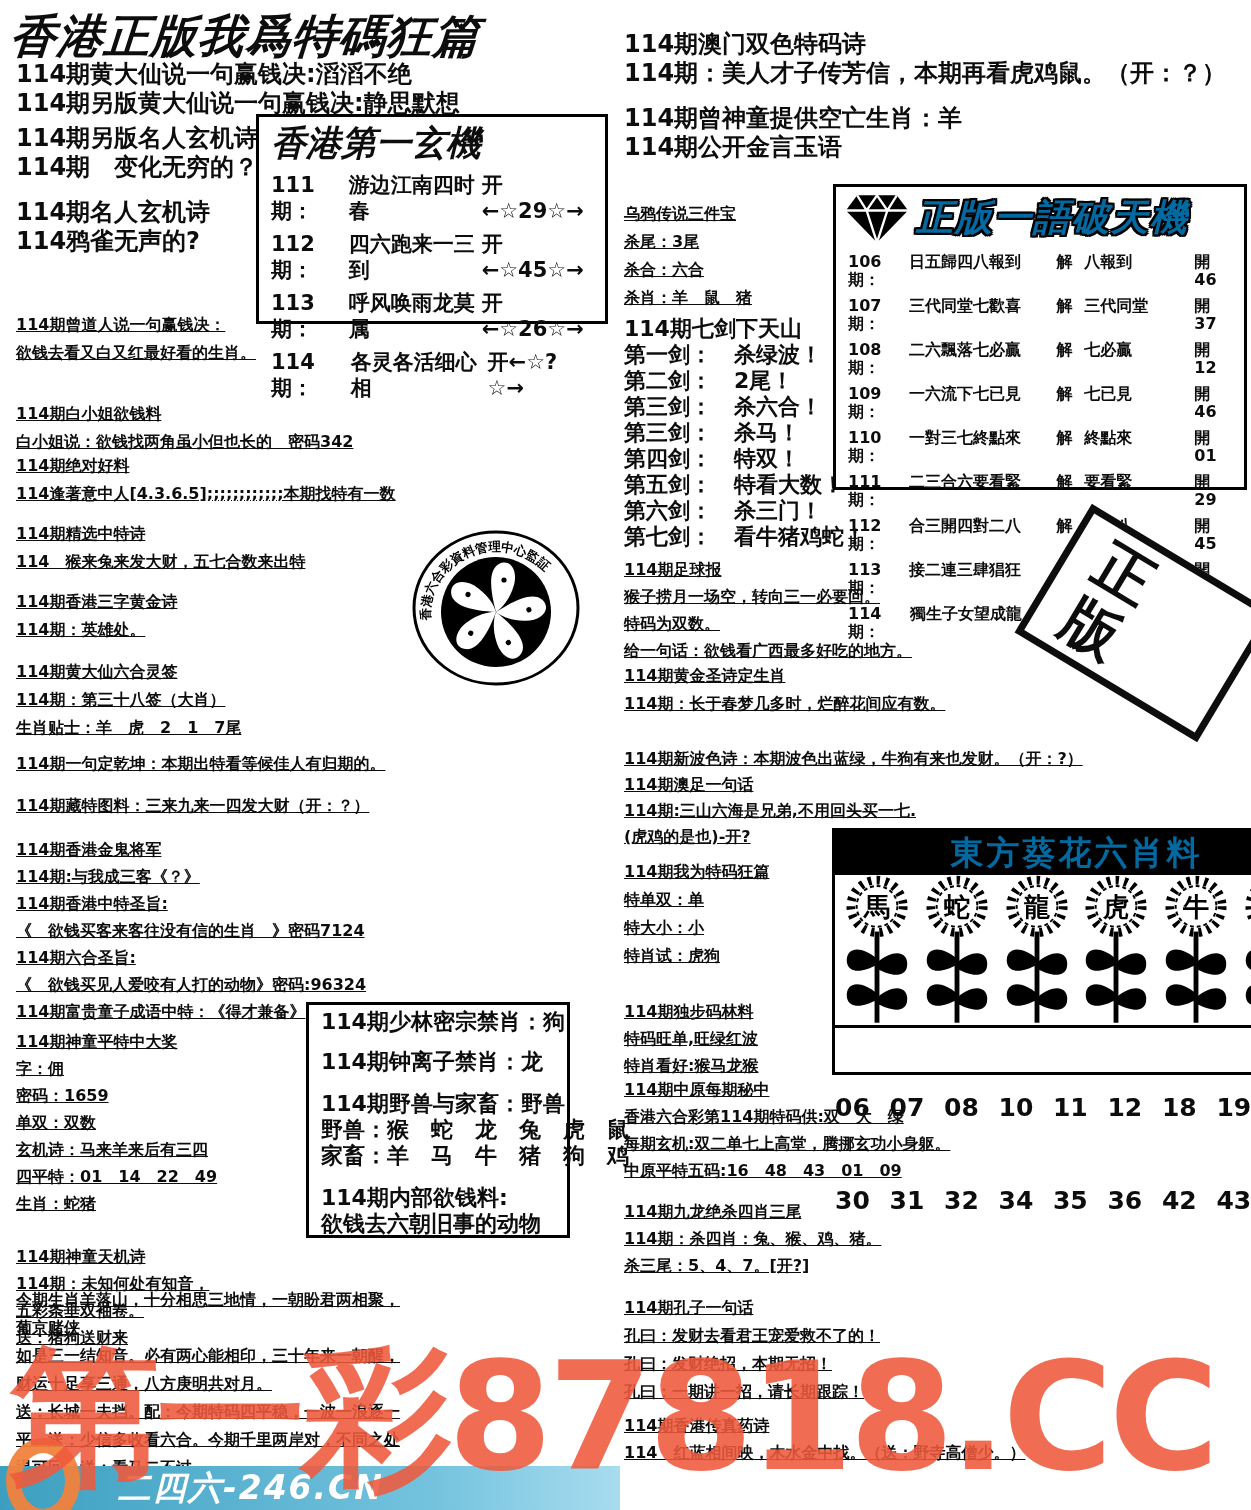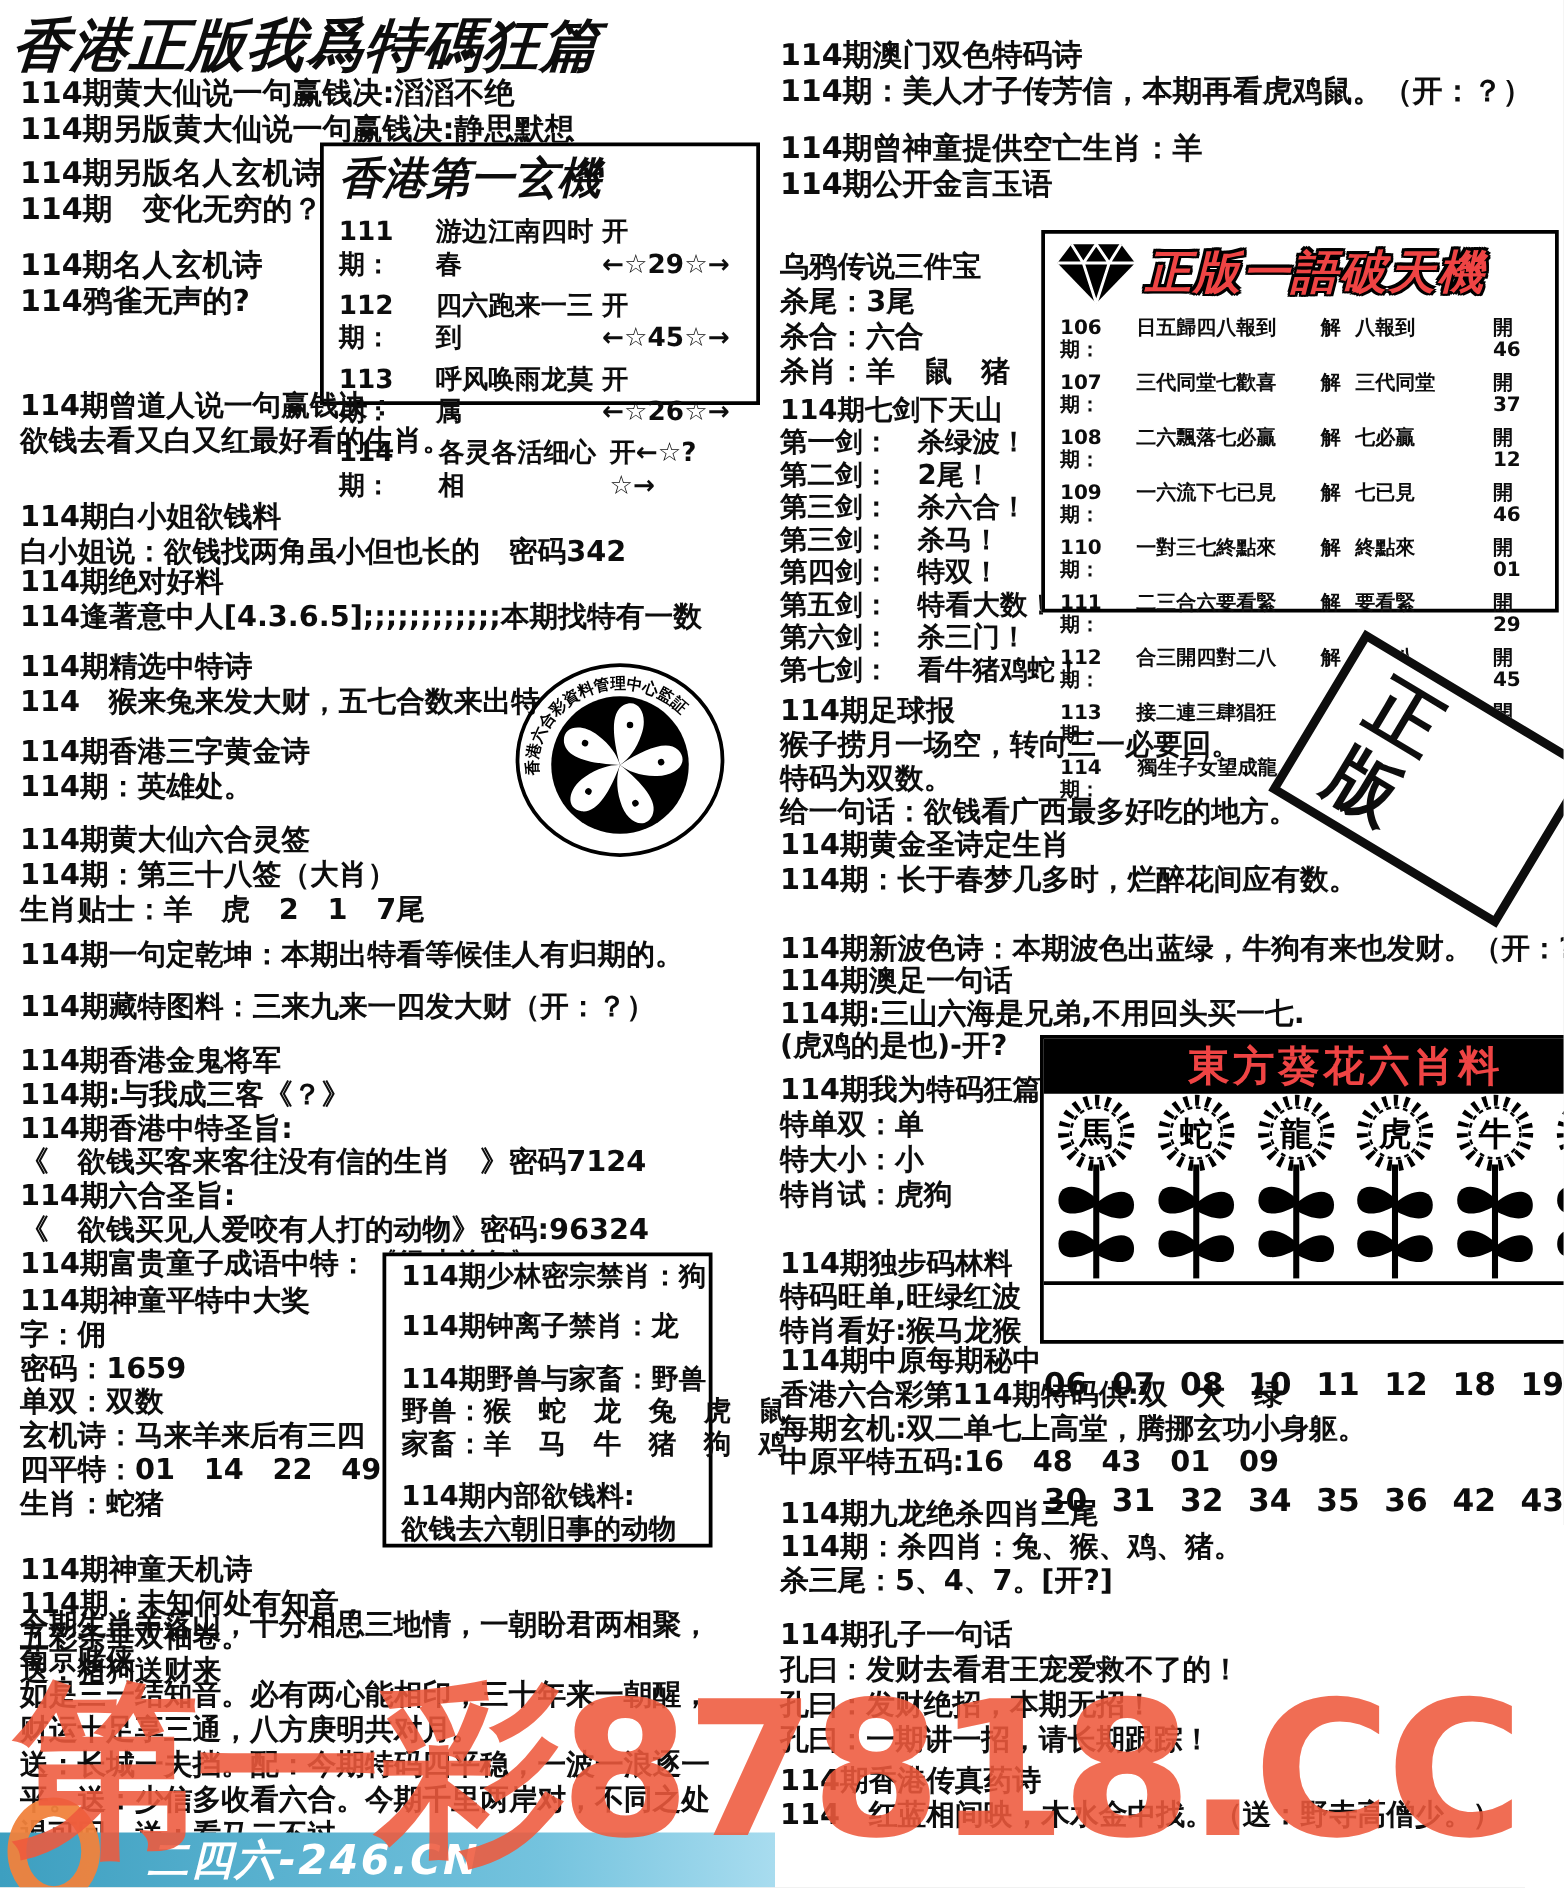--- a/index.html
+++ b/index.html
@@ -1,33 +1,33 @@
 <!DOCTYPE html>
 <html><head>
 <meta charset="utf-8">
 <style>
   html,body{margin:0;padding:0;background:#e8e8e8;}
   #page{position:relative;width:1251px;height:1510px;background:#ffffff;overflow:hidden;
         font-family:"DejaVu Sans",sans-serif;font-weight:bold;color:#0d0d0d;}
   .abs{position:absolute;}
   .blk{position:absolute;white-space:nowrap;}
   .ln{display:block;}
-  .fs23{font-size:23px;line-height:28px;}
+  .fs23{font-size:16px;line-height:28px;text-decoration:underline;}
   .fs22{font-size:22px;line-height:27px;}
   .fs24{font-size:24px;line-height:29px;}
   .lh26{line-height:26px;}
   .lh27{line-height:27px;}
   .lh28{line-height:28px;}
   .main-title{font-size:46px;line-height:48px;font-weight:900;font-style:italic;letter-spacing:1px;transform:skewX(-4deg);transform-origin:left;}
   .box{position:absolute;border:3px solid #000;background:#fff;box-sizing:border-box;}
   .xz-title{font-size:35px;line-height:40px;font-weight:900;font-style:italic;padding:6px 12px 2px 12px;}
   .xrow{display:flex;padding:0 12px;margin-top:7px;font-size:21px;line-height:26px;}
   .xrow .open{margin-left:auto;}
   .tj-head{display:flex;align-items:center;padding:4px 8px 0 8px;}
-  .hollow{color:#ef4444;font-weight:900;
+  .hollow{color:#0369a1;font-weight:900;
     text-shadow:-2px -2px 0 #000,2px -2px 0 #000,-2px 2px 0 #000,2px 2px 0 #000,0 -2px 0 #000,0 2px 0 #000,-2px 0 0 #000,2px 0 0 #000;}
   .tj-title{font-size:37px;line-height:46px;font-style:italic;letter-spacing:2px;margin-left:6px;}
   .trow{display:flex;align-items:baseline;margin-top:8px;padding:0 12px;font-size:16px;line-height:18px;}
   .trow .tn{width:62px;}
   .trow .trd{width:150px;font-family:"DejaVu Serif",serif;}
   .trow .tj{width:28px;}
   .trow .ta{width:112px;font-family:"DejaVu Serif",serif;}
   .trow .to{margin-left:auto;}
   .stamp{position:absolute;left:1038px;top:548px;border:7px solid #0d0d0d;background:#fff;
          padding:4px 10px 4px 28px;font-size:58px;line-height:64px;font-weight:900;letter-spacing:28px;

